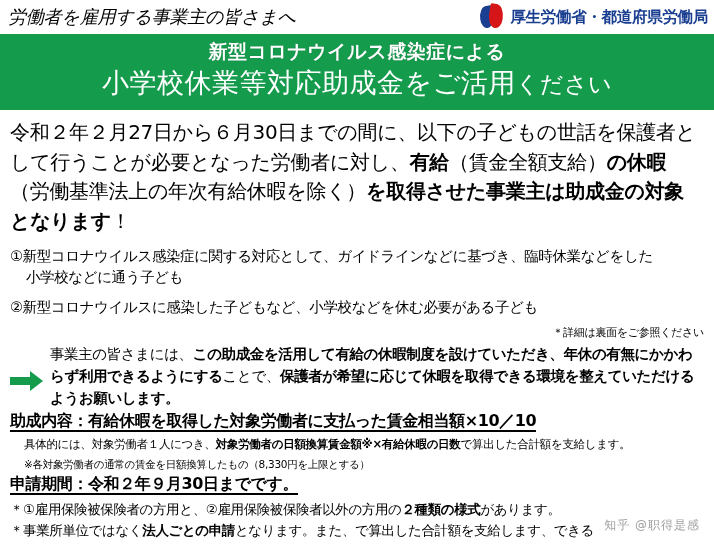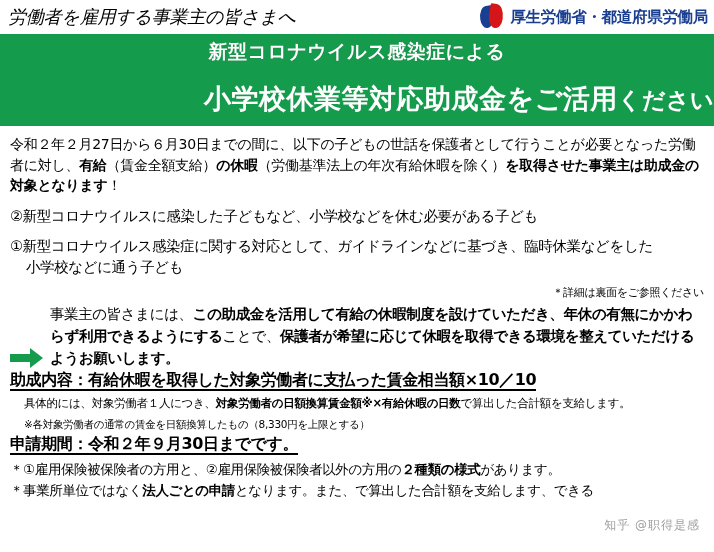--- a/index.html
+++ b/index.html
@@ -45,45 +45,45 @@
     padding:5px 0 9px 0;
     text-align:center;
     color:#ffffff;
   }
   .banner-line1{
     font-size:19px;font-weight:bold;letter-spacing:0.5px;
     text-shadow:0 0 1px rgba(0,0,0,.25);
   }
   .banner-line1 .tail{font-weight:bold;}
   .banner-line2{
-    font-size:27px;font-weight:bold;margin-top:16px;letter-spacing:0.5px;text-align:right;
+    font-size:27px;font-weight:normal;margin-top:0;letter-spacing:0.5px;
   }
   .banner-line2 .small{font-size:23px;}
 
   
   .content{padding:8px 10px 0 10px;}
   .para{
-    font-size:14px;line-height:1.48;letter-spacing:-0.3px;
+    font-size:20px;line-height:1.48;letter-spacing:-0.3px;
   }
   .para b{font-weight:bold;}
   .bullets{margin-top:10px;}
   .bullet{
     font-size:14.5px;line-height:1.45;letter-spacing:-0.4px;
     margin-bottom:9px;
     padding-left:0;
   }
   .bullet .ind{display:block;padding-left:16px;}
   .note-right{
     text-align:right;font-size:11px;margin-top:-2px;margin-bottom:4px;
     letter-spacing:-0.3px;
   }
 
   
   .arrow-row{
-    display:flex;align-items:flex-end;gap:6px;margin-top:2px;
+    display:flex;align-items:center;gap:6px;margin-top:2px;
   }
   .arrow{
     flex:0 0 auto;width:34px;height:22px;position:relative;margin-top:8px;
   }
   .arrow .shaft{
     position:absolute;left:0;top:7px;width:22px;height:8px;background:#149b4c;
   }
   .arrow .head{
     position:absolute;left:20px;top:1px;
     width:0;height:0;border-top:10px solid transparent;border-bottom:10px solid transparent;
@@ -148,25 +148,25 @@
   </div>
 
   <div class="content">
 
     <div class="para">
       <span>令和２年２月27日から６月30日までの間に、以下の子どもの世話を保護者として行うことが必要となった労働者に対し、</span><b>有給</b><span>（賃金全額支給）</span><b>の休暇</b><span>（労働基準法上の年次有給休暇を除く）</span><b>を取得させた事業主は助成金の対象となります</b><span>！</span>
     </div>
 
     <div class="bullets">
       <div class="bullet">
-        <span>②新型コロナウイルスに感染した子どもなど、小学校などを休む必要がある子ども</span>
-      </div>
-      <div class="bullet">
         <span>①新型コロナウイルス感染症に関する対応として、ガイドラインなどに基づき、臨時休業などをした</span>
         <span class="ind">小学校などに通う子ども</span>
+      </div>
+      <div class="bullet">
+        <span>②新型コロナウイルスに感染した子どもなど、小学校などを休む必要がある子ども</span>
       </div>
     </div>
 
     <div class="note-right">＊詳細は裏面をご参照ください</div>
 
     <div class="arrow-row">
       <div class="arrow">
         <div class="shaft"></div>
         <div class="head"></div>
       </div>

